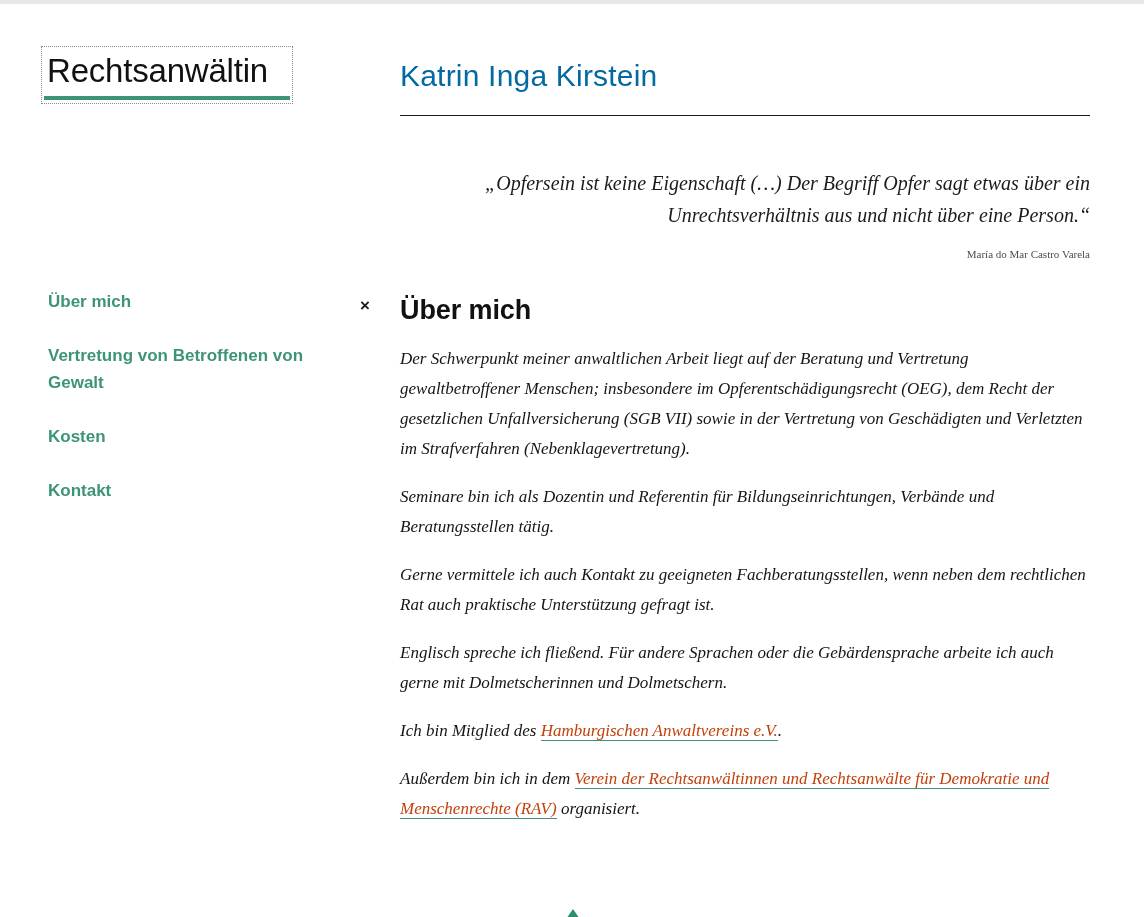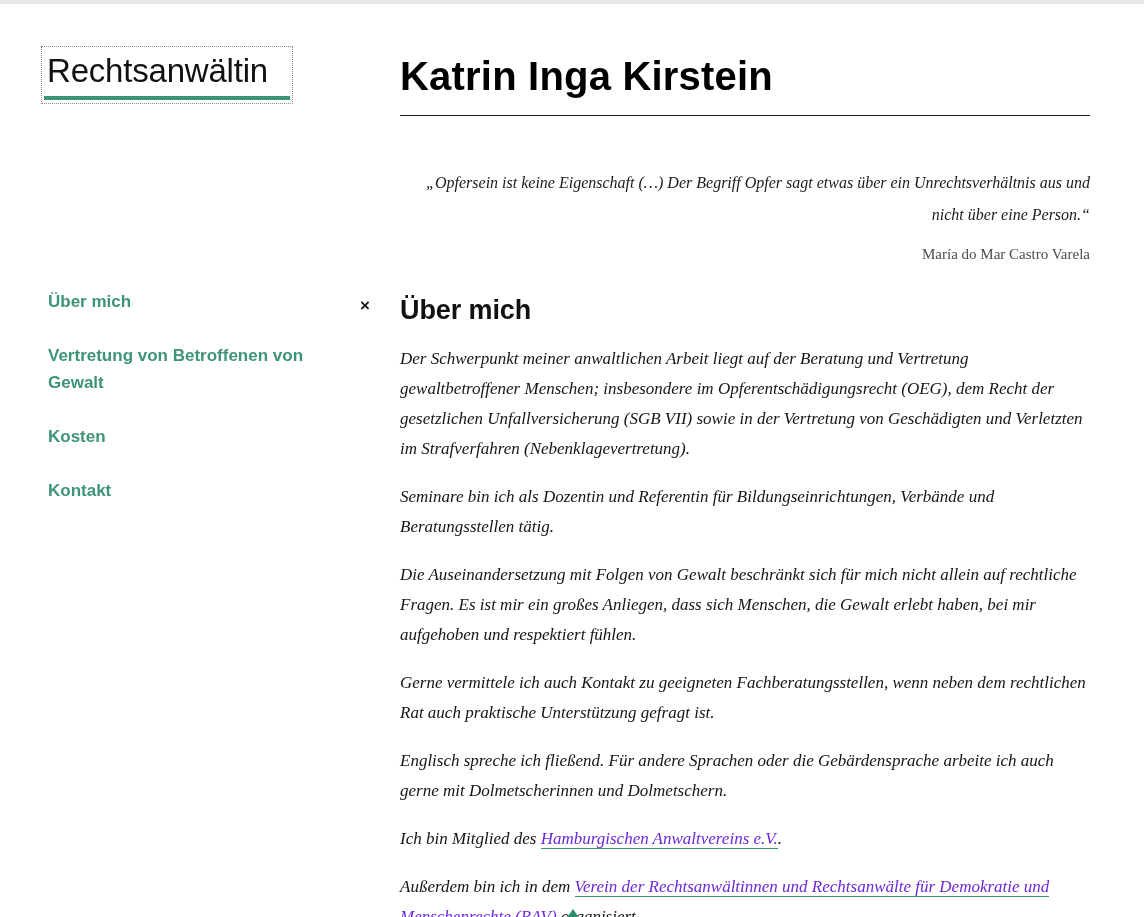--- a/index.html
+++ b/index.html
@@ -62,24 +62,24 @@
     height: 4px;
     background: #3d9478;
   }
 
   .site-title {
     position: absolute;
     left: 400px;
     top: 38px;
     margin: 0;
     font-family: "Liberation Sans", sans-serif;
-    font-size: 40px;
-    font-weight: 700;
+    font-size: 30px;
+    font-weight: 400;
     line-height: 52px;
-    color: #000000;
+    color: #0369a1;
     letter-spacing: 0.2px;
     white-space: nowrap;
   }
   .title-rule {
     position: absolute;
     left: 400px;
     top: 103px;
     width: 690px;
     height: 0;
     border-top: 1.4px solid #1c1c1c;
@@ -90,29 +90,29 @@
     position: absolute;
     left: 400px;
     top: 155px;
     width: 690px;
     text-align: right;
   }
   .quote-text {
     margin: 0;
     font-family: "Liberation Serif", serif;
     font-style: italic;
-    font-size: 16px;
+    font-size: 20px;
     line-height: 32px;
     color: #1b1b1b;
   }
   .quote-author {
     margin: 12px 0 0 0;
     font-family: "Liberation Serif", serif;
     font-style: normal;
-    font-size: 15px;
+    font-size: 11px;
     line-height: 22px;
     color: #4d4d4d;
   }
 
   
   .sidebar {
     position: absolute;
     left: 48px;
     top: 276px;
     width: 290px;
@@ -166,21 +166,21 @@
     margin: 0 0 18px 0;
     font-family: "Liberation Serif", serif;
     font-size: 17px;
     line-height: 30px;
     color: #151515;
     font-style: italic;
   }
   .body-p:last-child { margin-bottom: 0; }
 
   .inline-link {
-    color: #6d28d9;
+    color: #c2410c;
     text-decoration: none;
     border-bottom: 1.3px solid #3d9478;
     cursor: pointer;
     text-align: center;
   }
 
   
   .to-top {
     position: absolute;
     left: 50%;
@@ -222,21 +222,20 @@
   </nav>
 
   <main class="content">
     <h2 class="section-head">
       <span class="toggle-x">×</span>
       <span>Über mich</span>
     </h2>
 
     <p class="body-p">Der Schwerpunkt meiner anwaltlichen Arbeit liegt auf der Beratung und Vertretung gewaltbetroffener Menschen; insbesondere im Opferentschädigungsrecht (OEG), dem Recht der gesetzlichen Unfallversicherung (SGB VII) sowie in der Vertretung von Geschädigten und Verletzten im Strafverfahren (Nebenklagevertretung).</p>
     <p class="body-p">Seminare bin ich als Dozentin und Referentin für Bildungseinrichtungen, Verbände und Beratungsstellen tätig.</p>
-    <p class="body-p">Die Auseinandersetzung mit Folgen von Gewalt beschränkt sich für mich nicht allein auf rechtliche Fragen. Es ist mir ein großes Anliegen, dass sich Menschen, die Gewalt erlebt haben, bei mir aufgehoben und respektiert fühlen.</p>
     <p class="body-p">Gerne vermittele ich auch Kontakt zu geeigneten Fachberatungsstellen, wenn neben dem rechtlichen Rat auch praktische Unterstützung gefragt ist.</p>
     <p class="body-p">Englisch spreche ich fließend. Für andere Sprachen oder die Gebärdensprache arbeite ich auch gerne mit Dolmetscherinnen und Dolmetschern.</p>
 
     <p class="body-p"><span>Ich bin Mitglied des </span><a class="inline-link">Hamburgischen Anwaltvereins e.V.</a><span>.</span></p>
 
     <p class="body-p"><span>Außerdem bin ich in dem </span><a class="inline-link">Verein der Rechtsanwältinnen und Rechtsanwälte für Demokratie und Menschenrechte (RAV)</a><span> organisiert.</span></p>
 
   </main>
 
   <div class="to-top"></div>

